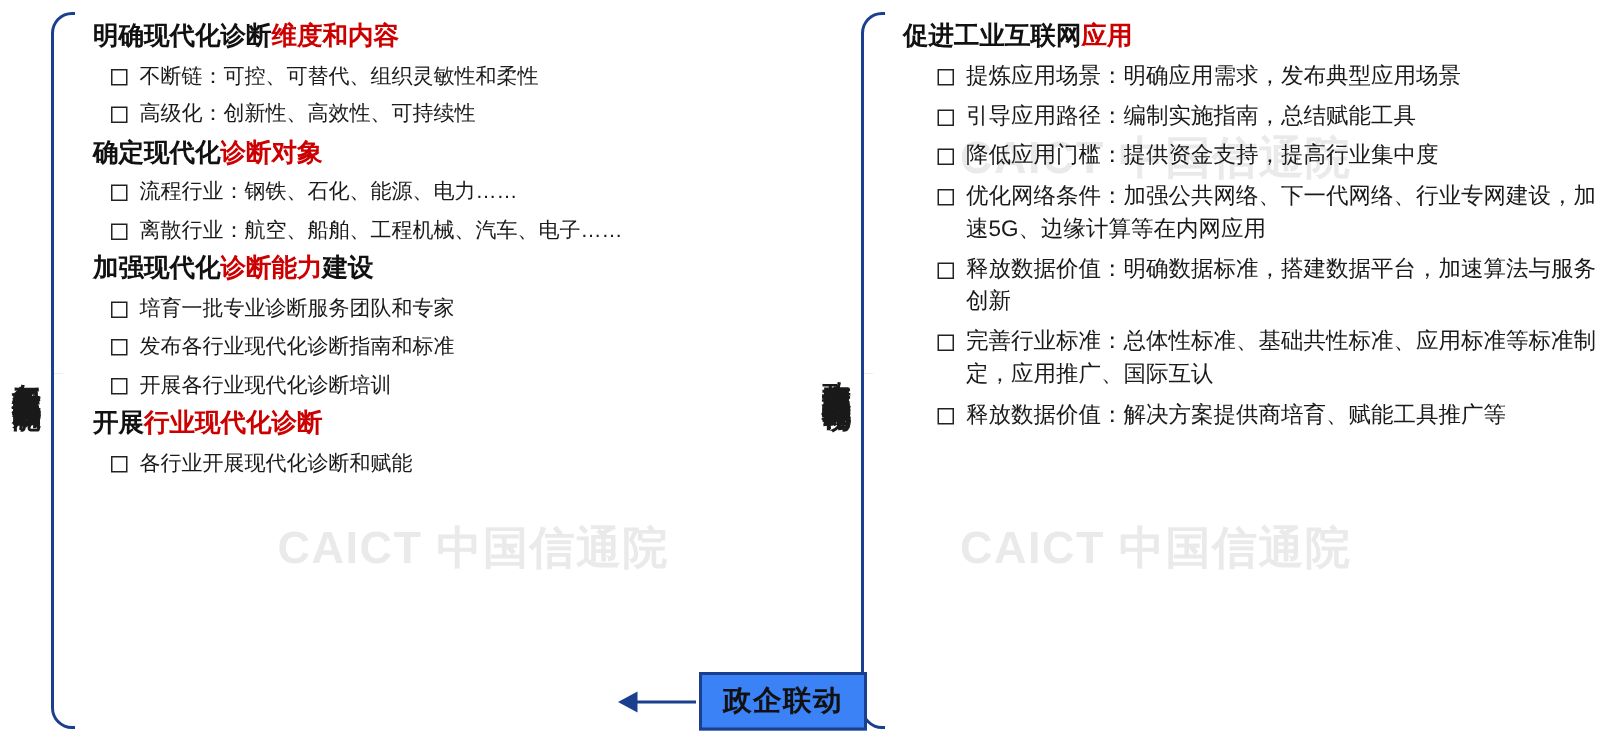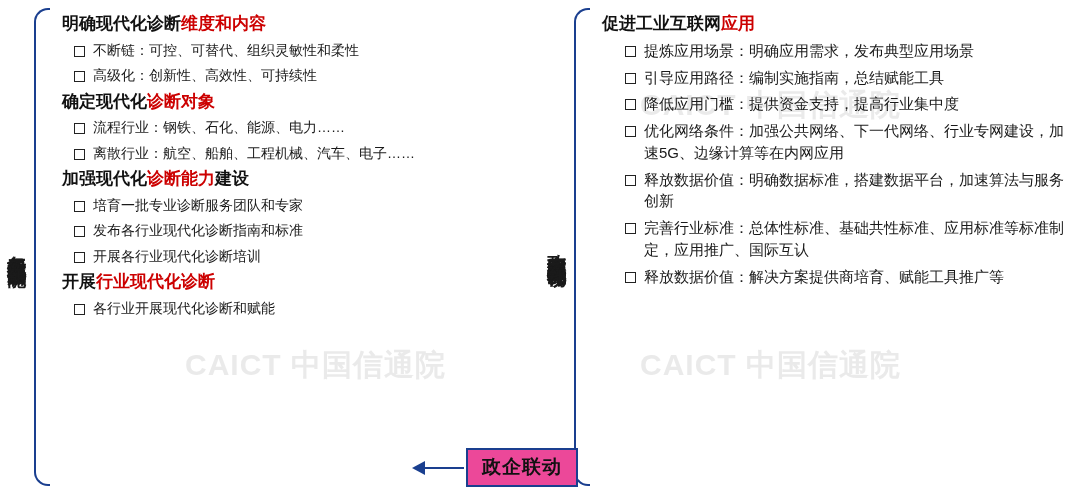--- a/index.html
+++ b/index.html
@@ -157,21 +157,21 @@
     border-top: 7px solid transparent;
     border-bottom: 7px solid transparent;
     border-right: 13px solid #1a3f8f;
   }
   .badge {
     border: 2.5px solid #1a3f8f;
     padding: 4px 14px 5px 14px;
     font-size: 19px;
     font-weight: bold;
     color: #111;
-    background: #ec4899;
+    background: #3b82f6;
     letter-spacing: 1px;
   }
 </style>
 </head>
 <body>
 
 <div class="watermark wm1">CAICT 中国信通院</div>
 <div class="watermark wm2">CAICT 中国信通院</div>
 <div class="watermark wm3">CAICT 中国信通院</div>
 

